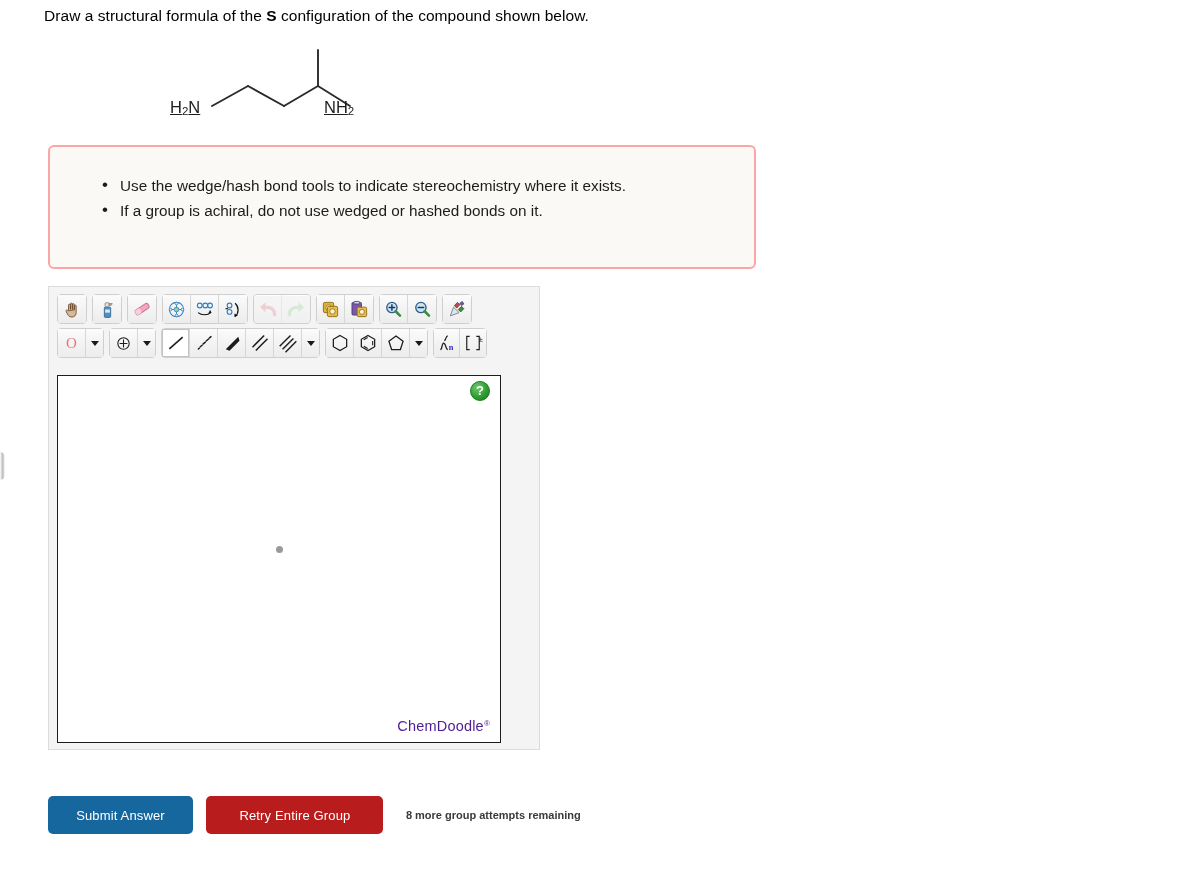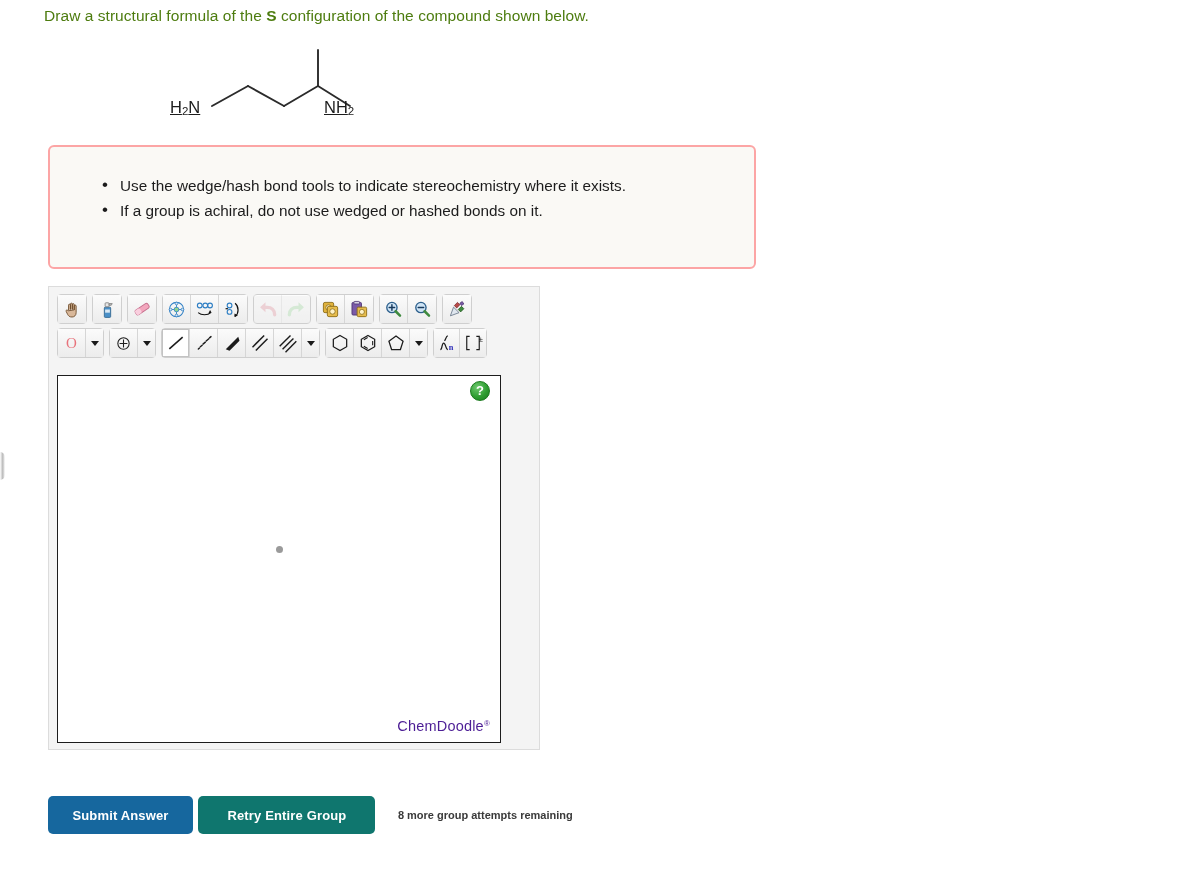--- a/index.html
+++ b/index.html
@@ -16,21 +16,21 @@
   
   .edge-artifact {
     position:absolute; left:0; top:452px; width:5px; height:28px;
     background: linear-gradient(to right,#ffffff 0%, #b9b9b9 55%, #ffffff 100%);
     border-radius: 0 6px 6px 0;
   }
 
   
   .prompt {
     position:absolute; left:44px; top:5px;
-    font-size:15.5px; line-height:22px; color:#4d7c0f;
+    font-size:15.5px; line-height:22px; color:#000000;
     letter-spacing:0.05px; white-space:nowrap;
   }
   .prompt b { font-weight:700; }
 
   
   .structure { position:absolute; left:150px; top:38px; width:260px; height:92px; }
   .structure svg { display:block; }
   .formula-label {
     position:absolute; font-size:16.5px; color:#1c1c1c;
     font-family:"Liberation Sans", sans-serif; white-space:nowrap;text-decoration:underline;
@@ -125,26 +125,26 @@
     letter-spacing:0.2px;
     margin-left:34px;
   }
   .cd-brand sup { font-size:8px; vertical-align:5px; }
 
   
   .actionbar { position:absolute; left:48px; top:796px; height:40px; }
   .btn {
     display:inline-flex; align-items:center; justify-content:center;
     height:38px; border-radius:5px; color:#ffffff;
-    font-size:13px; font-weight:700; letter-spacing:0.15px;
+    font-size:13px; font-weight:400; letter-spacing:0.15px;
     font-family:"Liberation Sans", sans-serif; cursor:pointer;
     vertical-align:middle; border:none;
   }
   .btn-submit { width:145px; background:#16679e; }
-  .btn-retry  { width:177px; background:#0f766e; margin-left:1px; }
+  .btn-retry  { width:177px; background:#b91c1c; margin-left:9px; }
   .attempts {
     display:inline-block; vertical-align:middle; margin-left:18px;
     font-size:11px; font-weight:700; color:#3a3a3a;
     font-family:"Liberation Sans", sans-serif;
   }
 </style>
 </head>
 <body>
 
 <div id="page">

